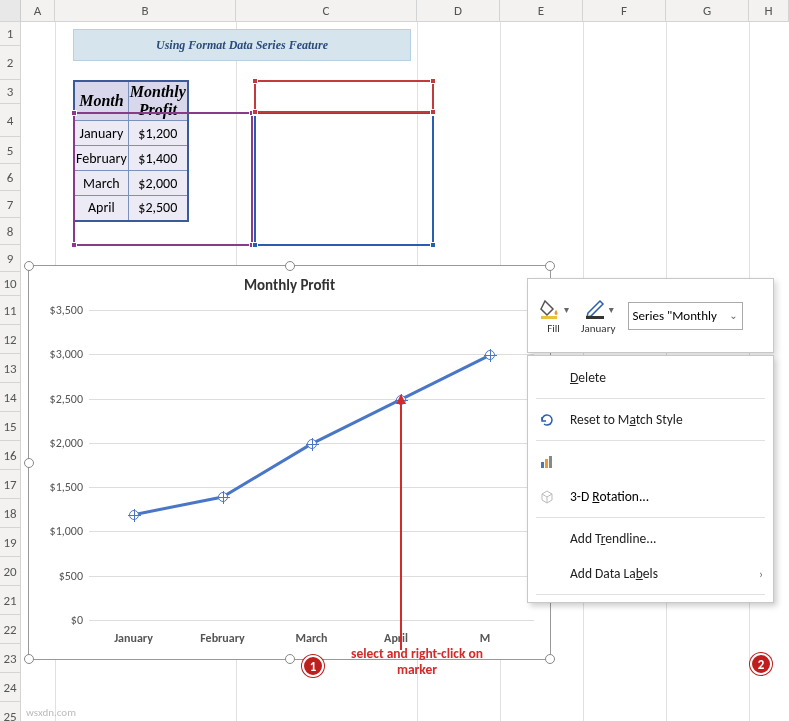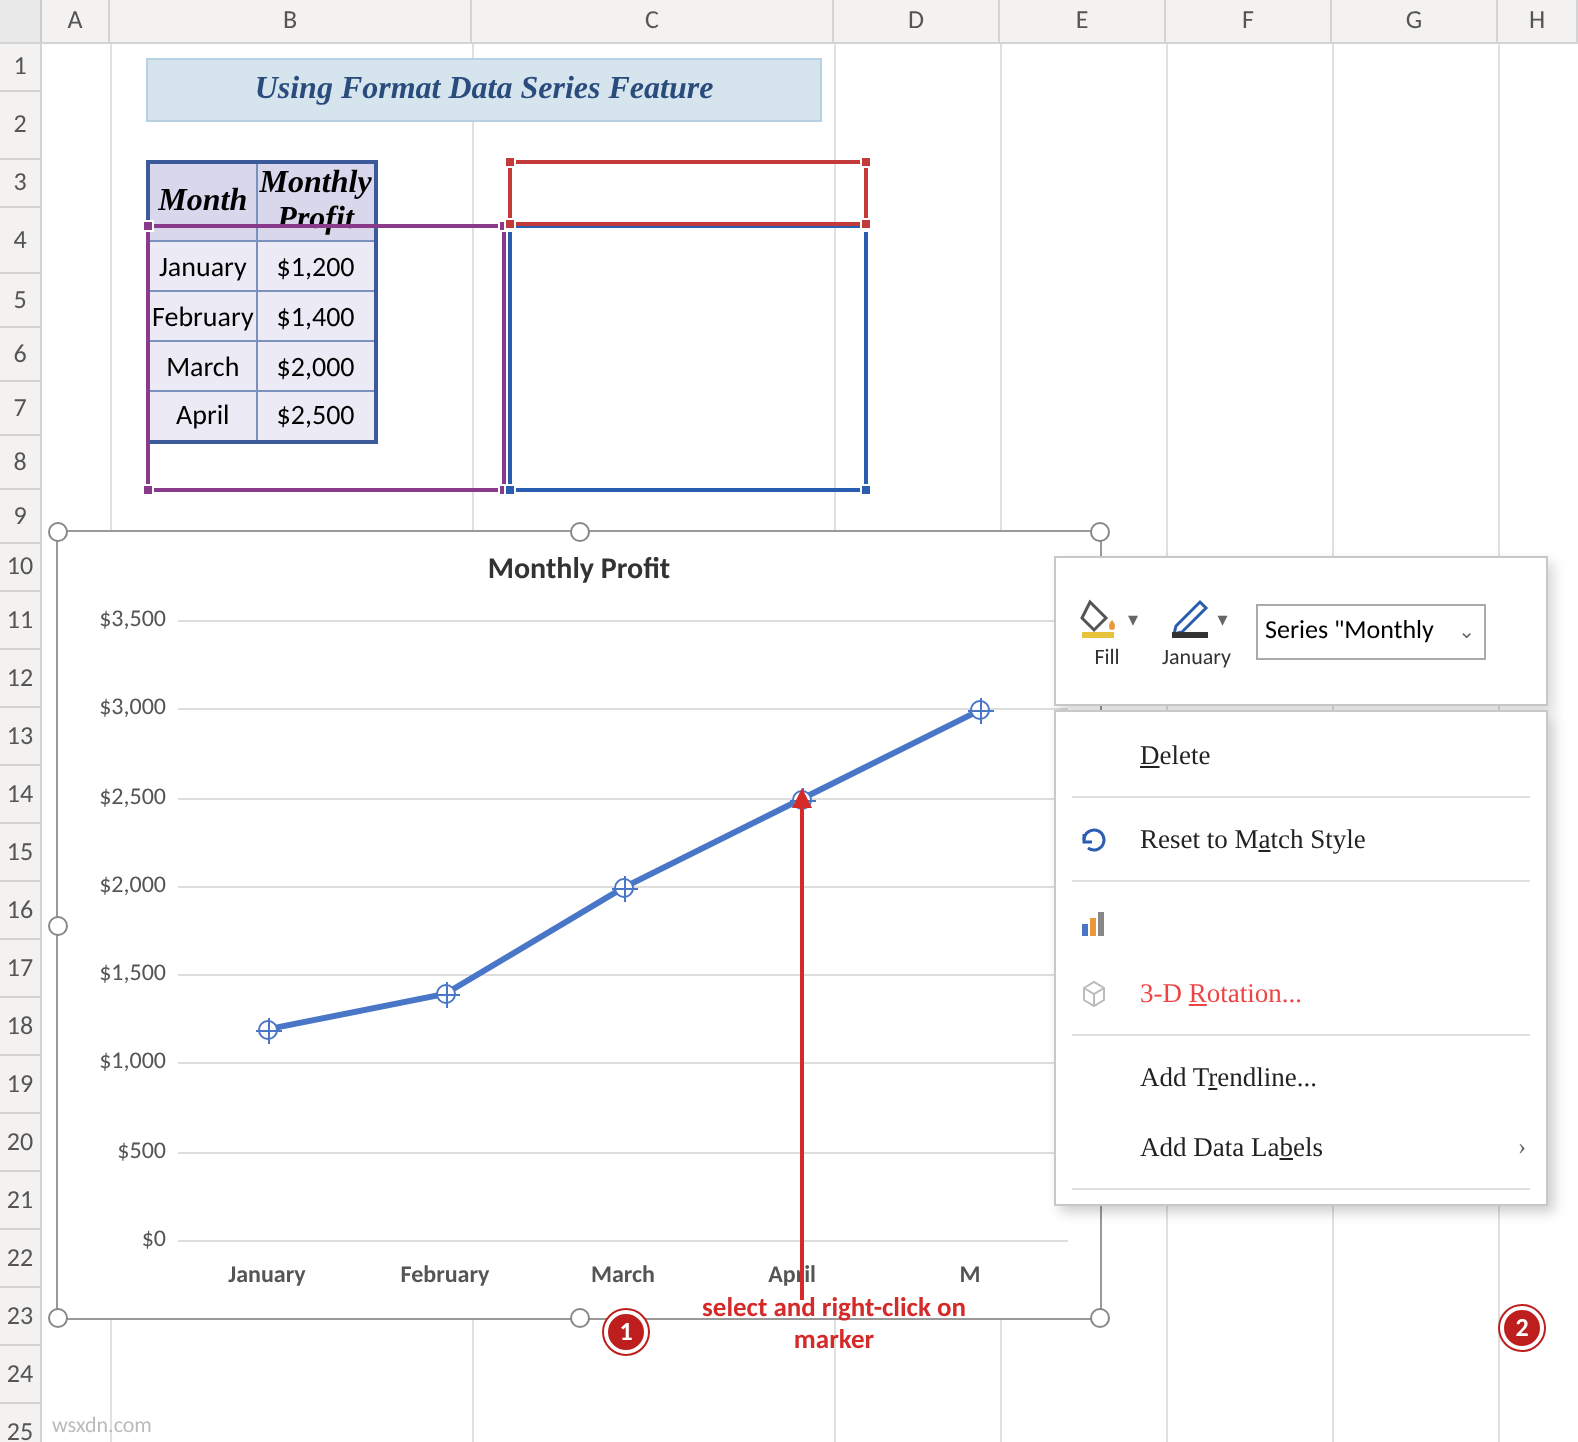--- a/index.html
+++ b/index.html
@@ -63,21 +63,21 @@
   .title-box {
     position: absolute;
     left: 52px; top: 7px;
     width: 338px; height: 32px;
     background: #d6e4ee;
     border: 1px solid #b7d0e2;
     display: flex; align-items: center; justify-content: center;
     font-family: "Times New Roman", serif;
     font-style: italic;
     font-weight: bold;
-    font-size: 16px;
+    font-size: 12px;
     color: #2a4c7c;
   }
   .data-table {
     position: absolute;
     left: 52px; top: 58px;
     border: 2px solid #3a5a9a;
     border-collapse: collapse;
   }
   .data-table th, .data-table td {
     border: 1px solid #7a91bd;
@@ -177,28 +177,27 @@
   
   .context-menu {
     position: absolute;
     left: 527px; top: 355px;
     width: 247px;
     background: #fff;
     border: 1px solid #c8c8c8;
     box-shadow: 3px 3px 6px rgba(0,0,0,0.2);
     padding: 4px 0;
     z-index: 10;
-    font-family: Liberation Serif, serif;
   }
   .menu-item {
     display: flex; align-items: center;
     height: 35px; padding: 0 10px;
     font-size: 13.5px; color: #222;
   }
-  .menu-item.disabled { color: #ef4444; align-items: center; }
+  .menu-item.disabled { color: #000000; align-items: center; }
   .menu-icon {
     width: 18px; height: 18px; margin-right: 14px;
     display: inline-flex; align-items: center; justify-content: center;
   }
   .menu-arrow {
     margin-left: auto; color: #666; font-size: 12px;
   }
   .menu-sep {
     height: 1px; background: #e0e0e0; margin: 3px 8px;
   }

